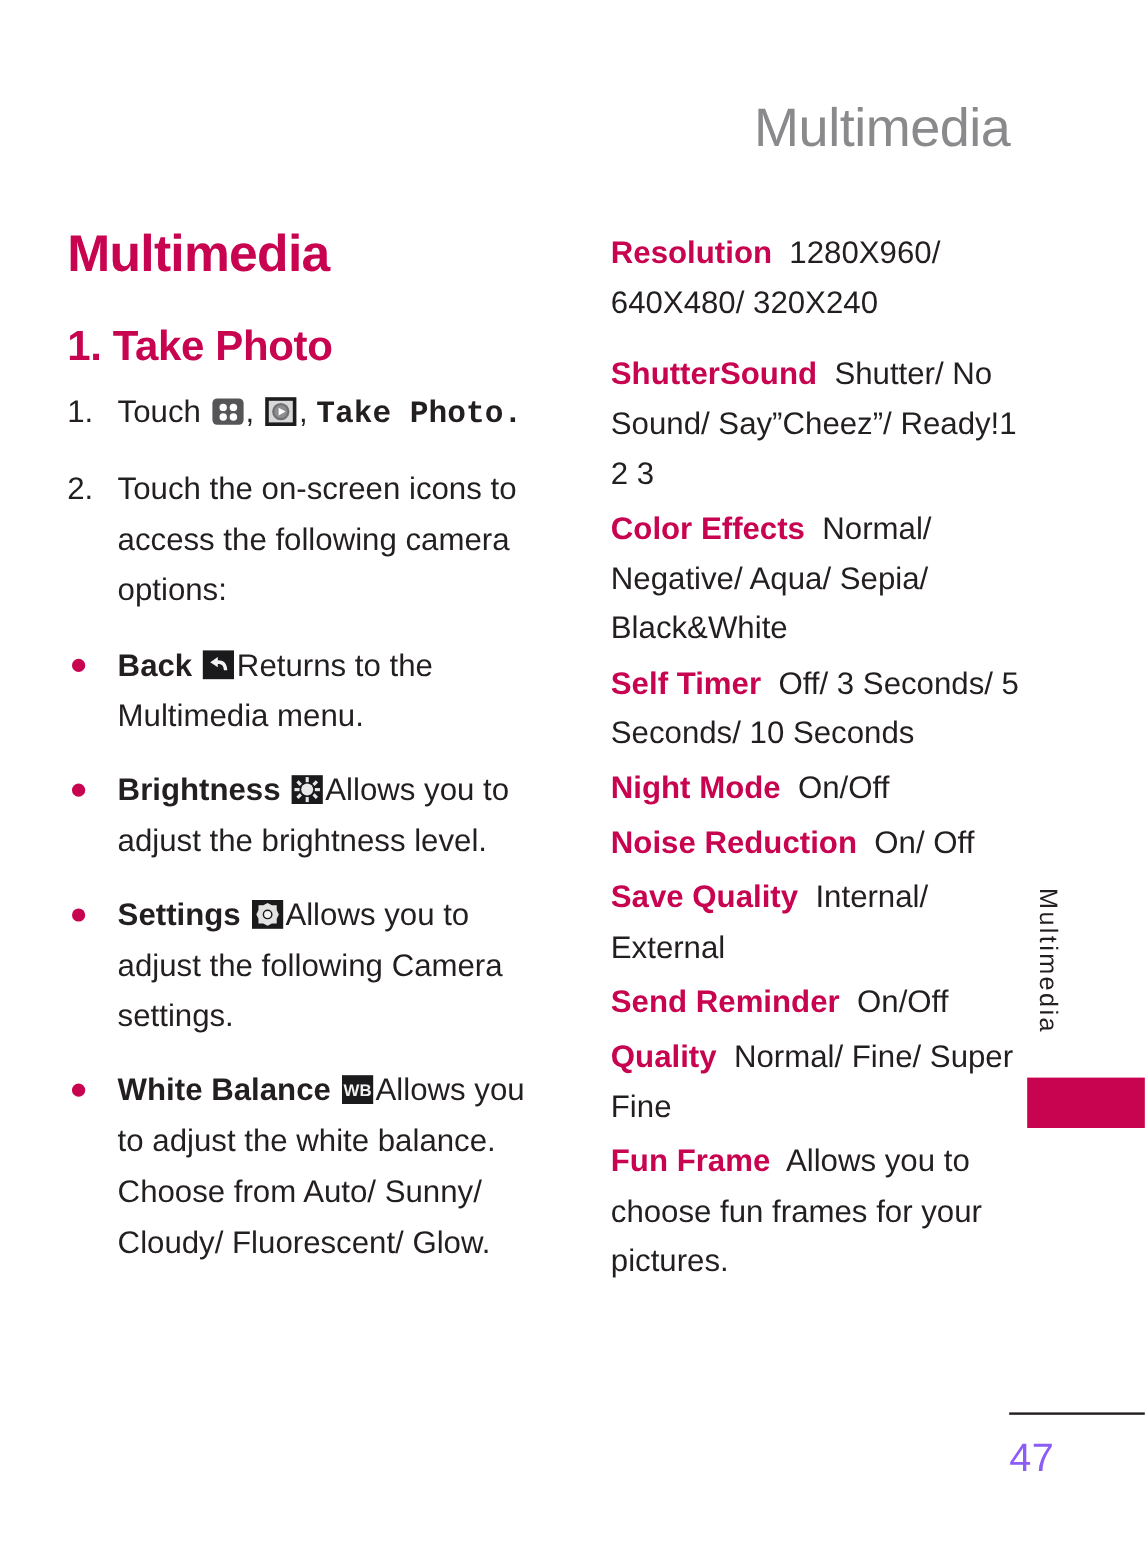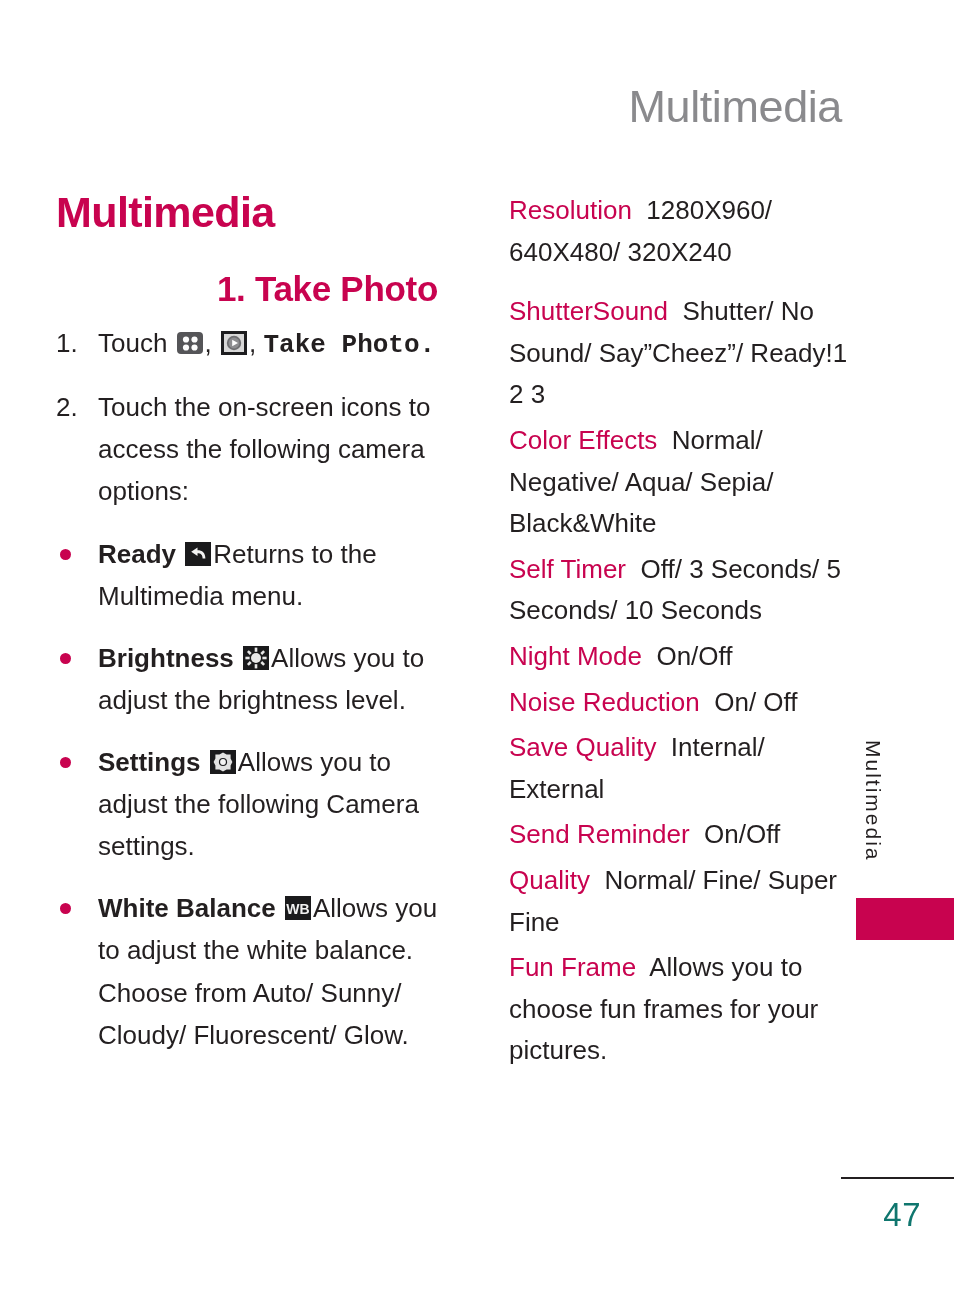--- a/index.html
+++ b/index.html
@@ -52,21 +52,20 @@
     letter-spacing: -0.6px;
     margin: 0 0 34px 0;
   }
   .section-title {
     font-size: 35px;
     font-weight: 700;
     color: #c8034f;
     line-height: 1.1;
     letter-spacing: -0.3px;
     margin: 0 0 14px 0;
-    text-align: right;
   }
 
   
   .step {
     position: relative;
     padding-left: 42px;
     font-size: 26px;
     line-height: 1.62;
     margin-bottom: 20px;
     color: #231f20;
@@ -111,21 +110,21 @@
 
   
   .setting {
     font-size: 26px;
     line-height: 1.6;
     color: #231f20;
     margin: 0 0 4px 0;
   }
   .setting.gap { margin-bottom: 18px; }
   .setting .label {
-    font-weight: 400;
+    font-weight: 700;
     color: #c8034f;
   }
 
   
   .side-tab-text {
     position: absolute;
     left: 861px;
     top: 740px;
     font-size: 21px;
     color: #231f20;
@@ -150,23 +149,23 @@
     top: 1177px;
     width: 113px;
     height: 2px;
     background: #231f20;
   }
   .page-no {
     position: absolute;
     left: 841px;
     top: 1196px;
     width: 80px;
-    text-align: right;
+    text-align: left;
     font-size: 33px;
-    color: #0f766e;
+    color: #8b5cf6;
     letter-spacing: 0.5px;
   }
 </style>
 </head>
 <body>
 
 <div class="running-head">Multimedia</div>
 
 <div class="col-left">
 
@@ -188,21 +187,21 @@
           <circle cx="14" cy="14" r="5.4" fill="#8d8d90"></circle>
           <path d="M12.2 10.7 L18 14 L12.2 17.3 Z" fill="#ffffff"></path>
         </svg></span><span>, </span><b>Take Photo</b><b>.</b>
   </div>
 
   <div class="step">
     <span class="num">2.</span><span>Touch the on-screen icons to access the following camera options:</span>
   </div>
 
   <div class="opt">
-    <span class="dot"></span><span class="term">Ready</span>
+    <span class="dot"></span><span class="term">Back</span>
     <span class="ic"><svg viewBox="0 0 28 28">
           <rect x="1" y="2" width="26" height="24" fill="#1a1a1c"></rect>
           <path d="M13.5 7.5 L13.5 10.2 C18.4 10.2 21.2 12.6 21.4 18.5 L18.6 18.5 C18.4 14.6 16.7 13.3 13.5 13.3 L13.5 16 L7.2 11.8 Z" fill="#f2f2f2"></path>
         </svg></span><span>Returns to the Multimedia menu.</span>
   </div>
 
   <div class="opt">
     <span class="dot"></span><span class="term">Brightness</span>
     <span class="ic"><svg viewBox="0 0 28 28">
           <rect x="1" y="2" width="26" height="24" fill="#1a1a1c"></rect>

